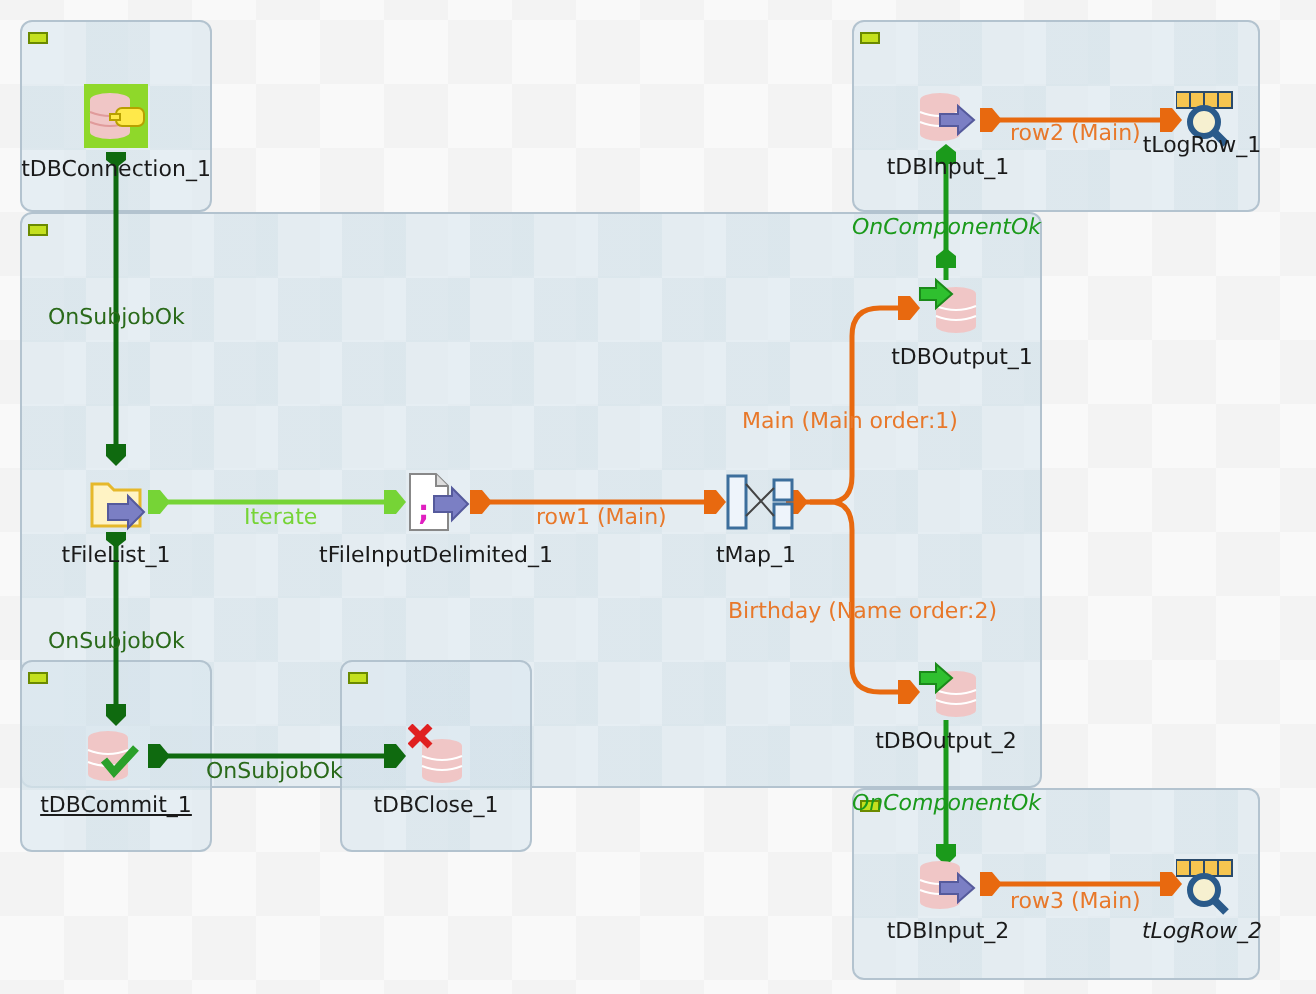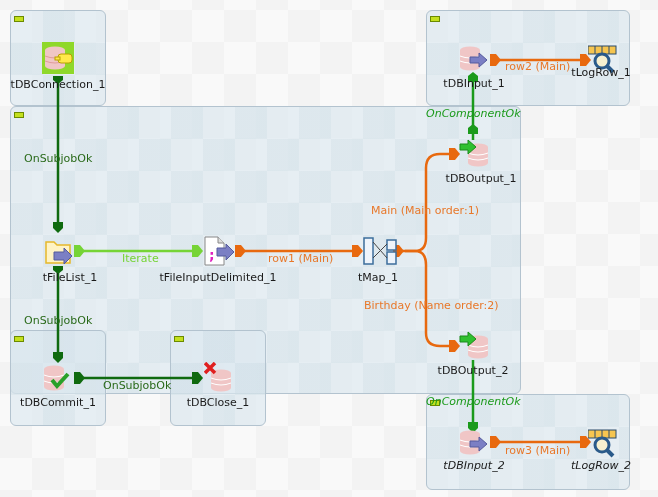--- a/index.html
+++ b/index.html
@@ -157,21 +157,21 @@
   </svg>
 </div>
 <span class="label" style="left:58px;top:78px;">tDBConnection_1</span>
 
 <div class="comp" style="left:44px;top:236px;">
   <svg width="34" height="34">
     <path d="M2,6 L10,6 L13,9 L26,9 L26,27 L2,27 z" fill="#fff3c4" stroke="#e6b82a" stroke-width="1.5"></path>
     <path d="M10,16 L20,16 L20,12 L28,20 L20,28 L20,24 L10,24 z" fill="#7b7fc4" stroke="#555a9c"></path>
   </svg>
 </div>
-<span class="label" style="left:58px;top:271px;margin-left:12px;">tFileList_1</span>
+<span class="label" style="left:58px;top:271px;">tFileList_1</span>
 
 <div class="comp" style="left:204px;top:236px;">
   <svg width="34" height="34">
     <path d="M1,1 L14,1 L20,7 L20,29 L1,29 z" fill="#ffffff" stroke="#888"></path>
     <path d="M14,1 L14,7 L20,7" fill="#ddd" stroke="#888"></path>
     <text x="5" y="24" font-size="14" font-weight="bold" fill="#e020c0" font-family="DejaVu Sans, sans-serif">;</text>
     <path d="M13,12 L22,12 L22,8 L30,16 L22,24 L22,20 L13,20 z" fill="#7b7fc4" stroke="#555a9c"></path>
   </svg>
 </div>
 <span class="label" style="left:218px;top:271px;">tFileInputDelimited_1</span>
@@ -233,21 +233,21 @@
 
 <div class="comp" style="left:458px;top:428px;">
   <svg width="34" height="34">
     <ellipse cx="12" cy="6" rx="10" ry="3.5" fill="#f0c6c6"></ellipse>
     <rect x="2" y="6" width="20" height="17" fill="#f0c6c6"></rect>
     <ellipse cx="12" cy="23" rx="10" ry="3.5" fill="#f0c6c6"></ellipse>
     <path d="M2,12 Q12,16 22,12 M2,17 Q12,21 22,17" stroke="#fff" fill="none"></path>
     <path d="M12,13 L21,13 L21,9 L29,16 L21,23 L21,19 L12,19 z" fill="#7b7fc4" stroke="#555a9c"></path>
   </svg>
 </div>
-<span class="label" style="left:474px;top:459px;font-style:italic;">tDBInput_2</span>
+<span class="label" style="left:474px;top:459px;">tDBInput_2</span>
 
 <div class="comp" style="left:588px;top:428px;">
   <svg width="34" height="34">
     <rect x="0" y="2" width="28" height="8" fill="#f6c550" stroke="#2a4a6a"></rect>
     <line x1="7" y1="2" x2="7" y2="10" stroke="#2a4a6a"></line>
     <line x1="14" y1="2" x2="14" y2="10" stroke="#2a4a6a"></line>
     <line x1="21" y1="2" x2="21" y2="10" stroke="#2a4a6a"></line>
     <circle cx="14" cy="17" r="7" fill="#f6f0d0" stroke="#2a5a8a" stroke-width="3"></circle>
     <line x1="19" y1="22" x2="25" y2="28" stroke="#2a5a8a" stroke-width="4"></line>
   </svg>
@@ -256,21 +256,21 @@
 
 <div class="comp" style="left:42px;top:364px;">
   <svg width="34" height="34">
     <ellipse cx="12" cy="5" rx="10" ry="3.5" fill="#f0c6c6"></ellipse>
     <rect x="2" y="5" width="20" height="18" fill="#f0c6c6"></rect>
     <ellipse cx="12" cy="23" rx="10" ry="3.5" fill="#f0c6c6"></ellipse>
     <path d="M2,11 Q12,15 22,11 M2,17 Q12,21 22,17" stroke="#fff" fill="none"></path>
     <path d="M10,16 L15,22 L26,10" stroke="#2aa02a" stroke-width="4" fill="none"></path>
   </svg>
 </div>
-<span class="label" style="left:58px;top:396px;">tDBCommit_1</span>
+<span class="label" style="left:58px;top:396px;text-decoration:underline;">tDBCommit_1</span>
 
 <div class="comp" style="left:204px;top:362px;">
   <svg width="34" height="34">
     <ellipse cx="17" cy="11" rx="10" ry="3.5" fill="#f0c6c6"></ellipse>
     <rect x="7" y="11" width="20" height="15" fill="#f0c6c6"></rect>
     <ellipse cx="17" cy="26" rx="10" ry="3.5" fill="#f0c6c6"></ellipse>
     <path d="M7,16 Q17,20 27,16 M7,21 Q17,25 27,21" stroke="#fff" fill="none"></path>
     <path d="M1,1 L11,11 M11,1 L1,11" stroke="#e02020" stroke-width="3.5"></path>
   </svg>
 </div>

